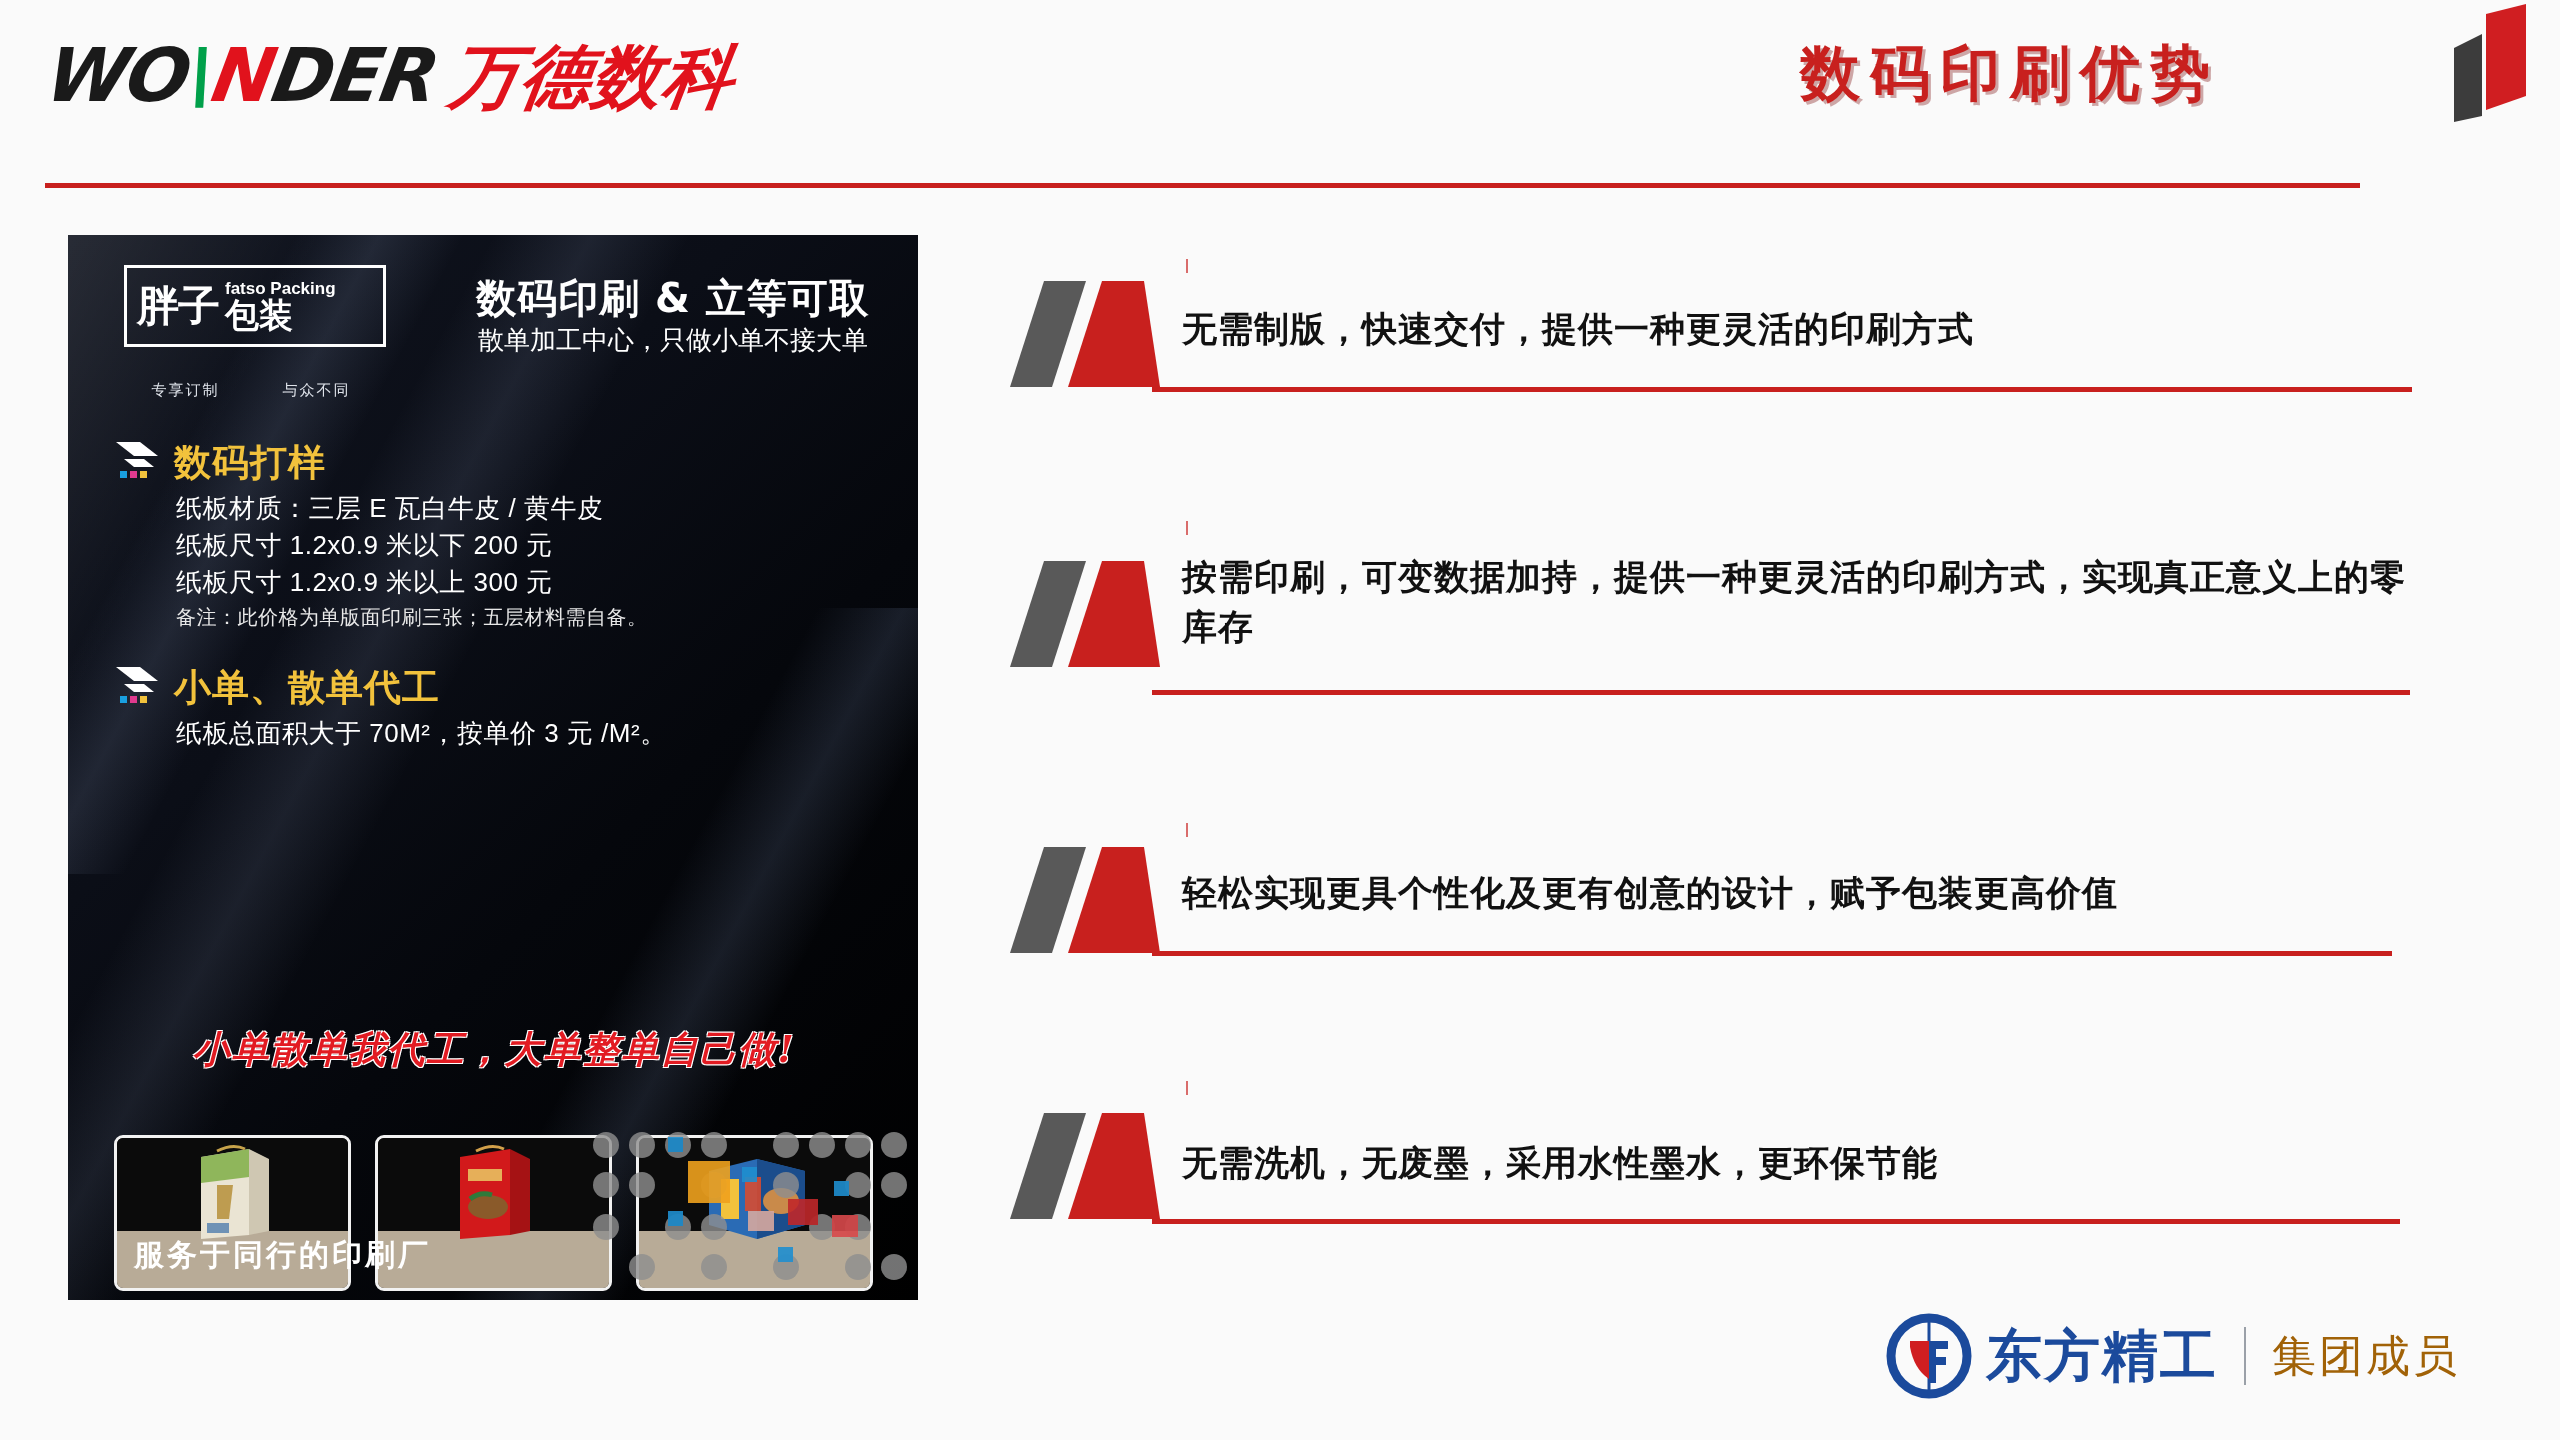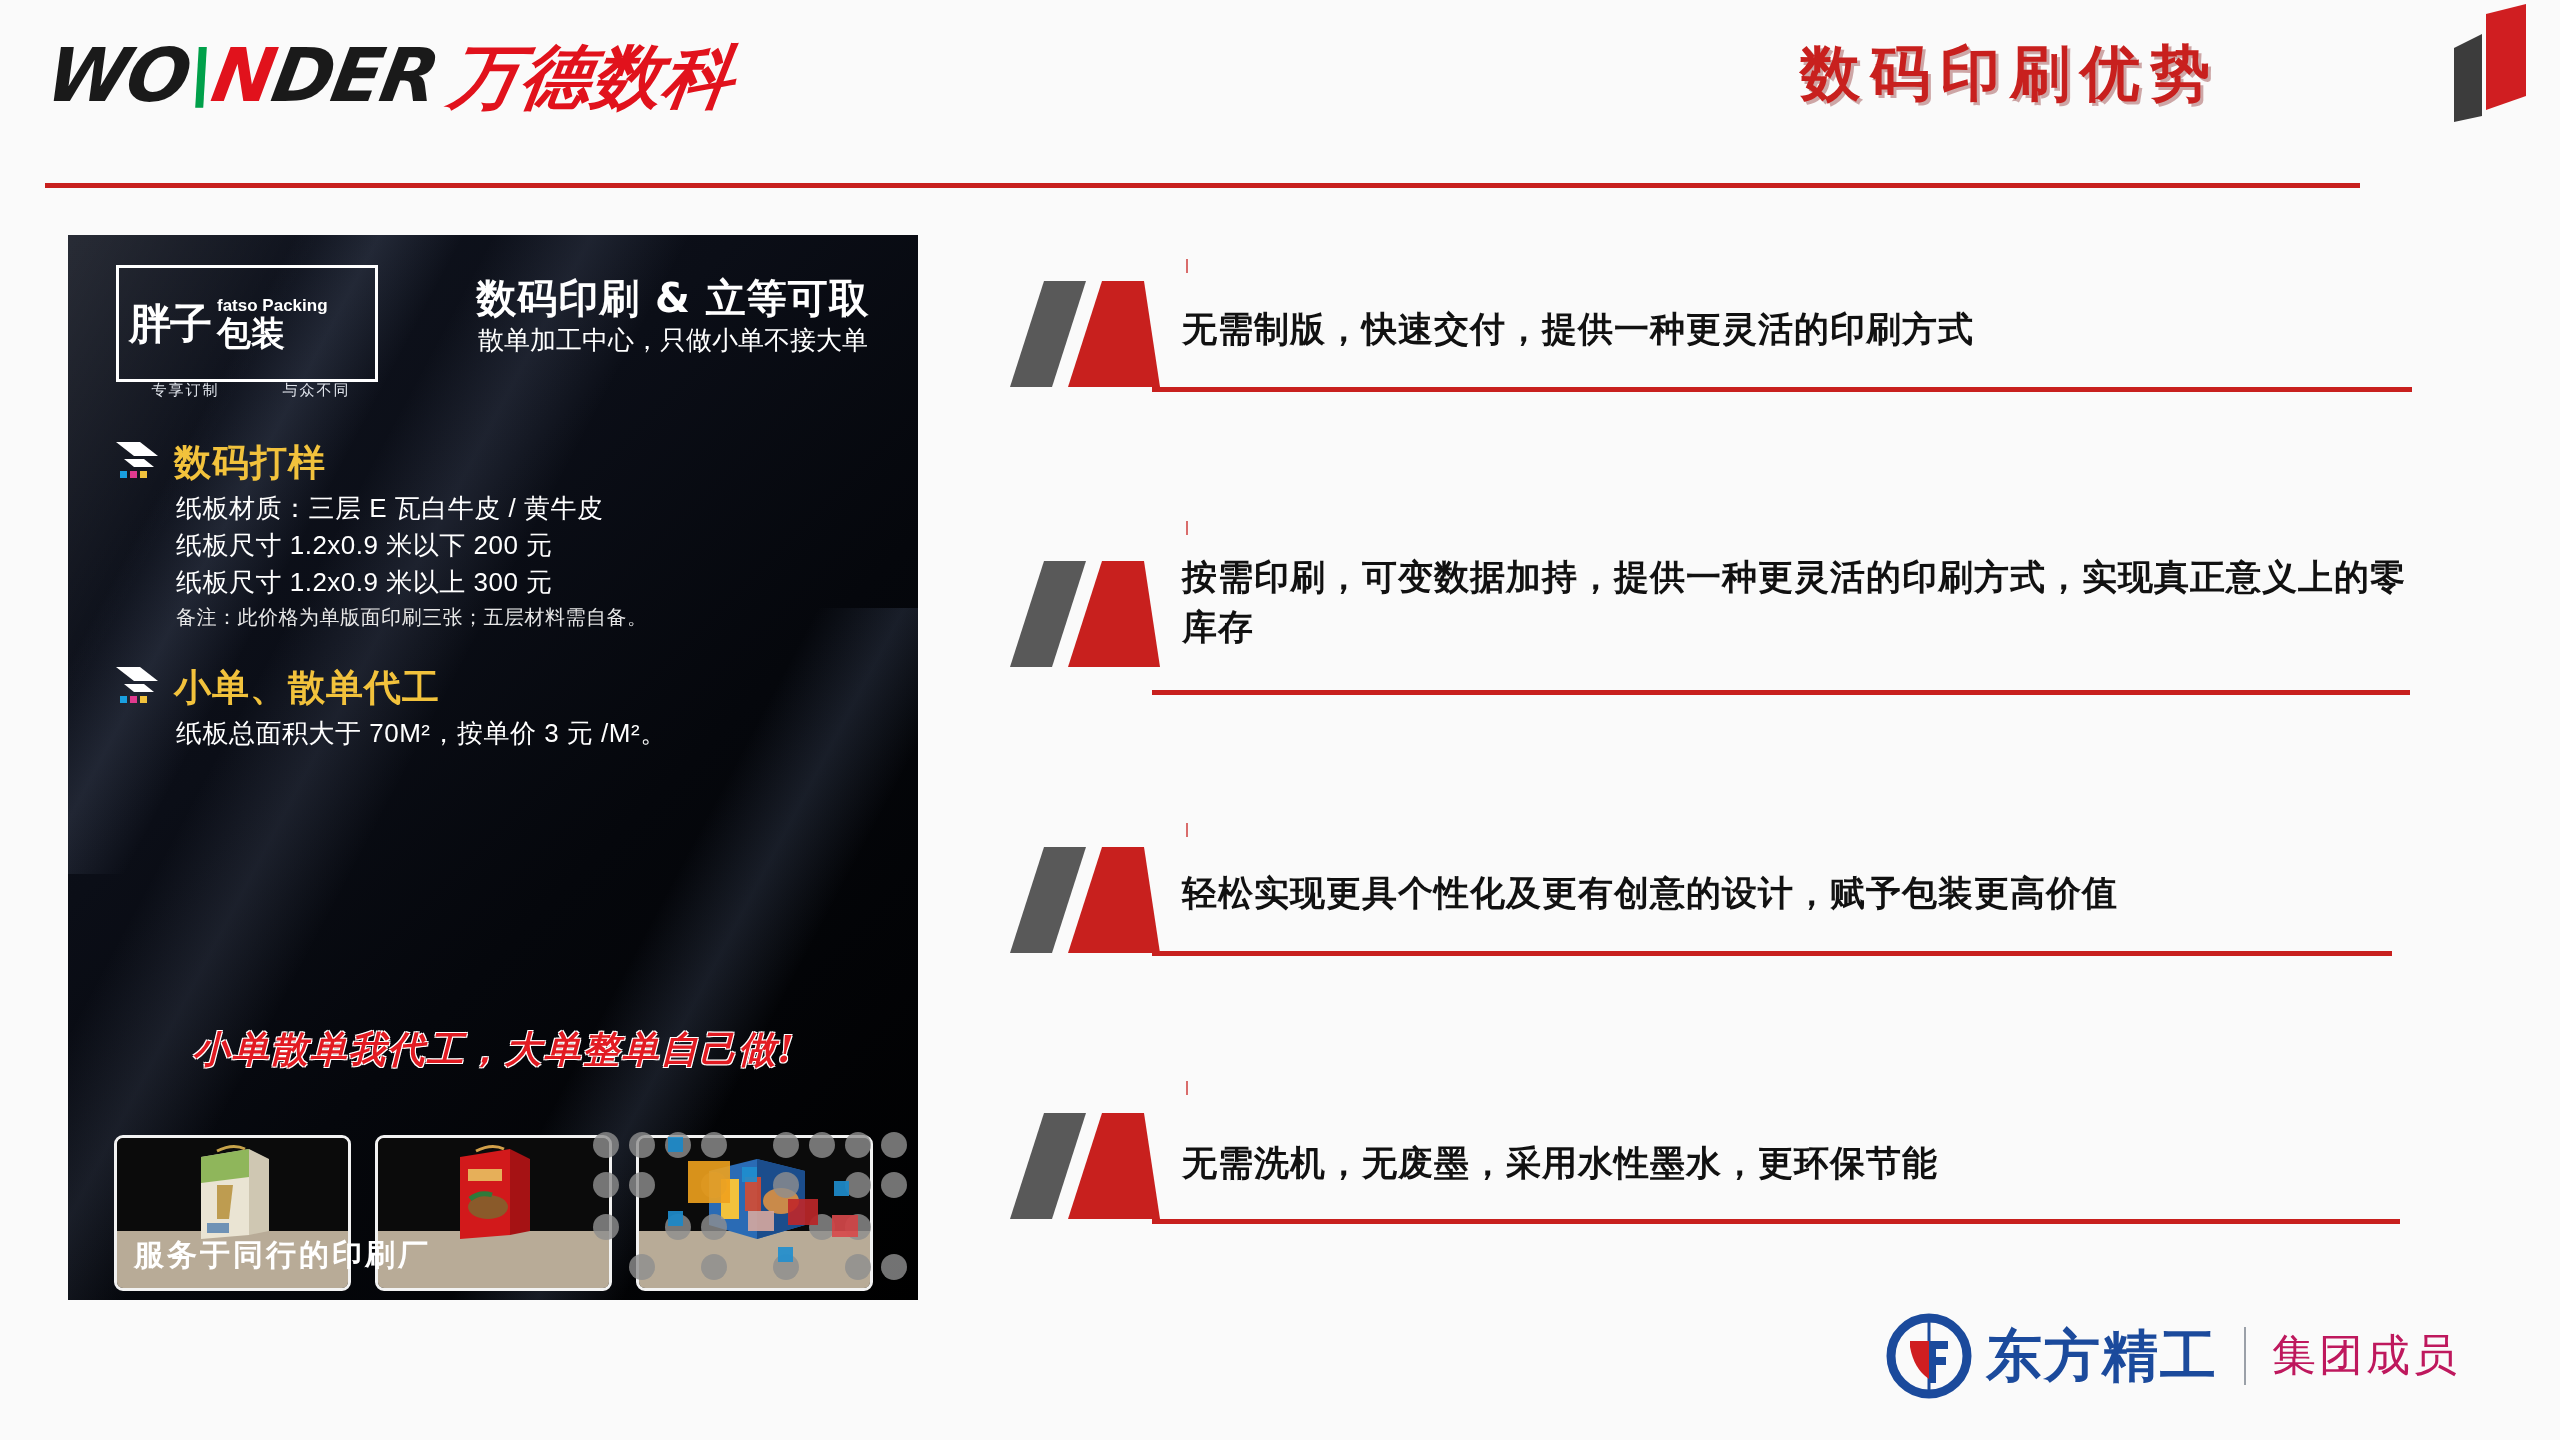--- a/index.html
+++ b/index.html
@@ -54,21 +54,21 @@
     pointer-events:none;
   }
   #poster .sheen2{
     position:absolute;left:10%;top:35%;width:120%;height:75%;
     background:linear-gradient(118deg,rgba(255,255,255,0) 46%,rgba(150,175,225,.14) 52%,rgba(255,255,255,0) 58%);
     pointer-events:none;
   }
 
   
   #poster-logo{
-    position:absolute;left:48px;top:30px;width:262px;height:117px;
+    position:absolute;left:56px;top:30px;width:262px;height:82px;
     border:3px solid #fff;box-sizing:border-box;
     display:flex;align-items:center;
   }
   #poster-logo .pl-cn{
     color:#fff;font-weight:bold;font-size:42px;letter-spacing:-1px;margin-left:10px;
     font-family:"DejaVu Sans",sans-serif;line-height:1;
   }
   #poster-logo .pl-right{margin-left:6px;display:flex;flex-direction:column;justify-content:center;}
   #poster-logo .pl-en{color:#fff;font-size:17px;font-weight:bold;letter-spacing:0;line-height:1.1;}
   #poster-logo .pl-cn2{color:#fff;font-weight:bold;font-size:34px;line-height:1;font-family:"DejaVu Sans",sans-serif;}
@@ -122,21 +122,21 @@
     width:1230px;
   }
   .bl-rule{position:absolute;left:152px;height:5px;background:#c8201e;}
   .bl-tick{position:absolute;width:2px;height:14px;background:#c8201e;opacity:.65;}
 
   
   #footer-logo{position:absolute;right:100px;bottom:38px;height:92px;display:flex;align-items:center;justify-content:flex-end;}
   #fl-mark{width:86px;height:86px;flex:0 0 auto;}
   #fl-cn{color:#1b4a9c;font-weight:bold;font-size:56px;letter-spacing:2px;margin-left:14px;font-family:"DejaVu Sans",sans-serif;line-height:1;}
   #fl-div{width:2px;height:58px;background:#9aa0a8;margin:0 26px;}
-  #fl-member{color:#be185d;font-size:44px;letter-spacing:3px;font-family:Liberation Serif, serif;line-height:1;}
+  #fl-member{color:#a16207;font-size:44px;letter-spacing:3px;font-family:Liberation Sans, sans-serif;line-height:1;}
 </style>
 </head>
 <body>
 
 <div id="header">
 
   <div id="brand-logo">
     <span class="wonder-word"><span>WO</span><span class="n-green">\</span><span class="n-red">N</span><span>DER</span></span>
     <span class="wonder-cn">万德数科</span>
   </div>

